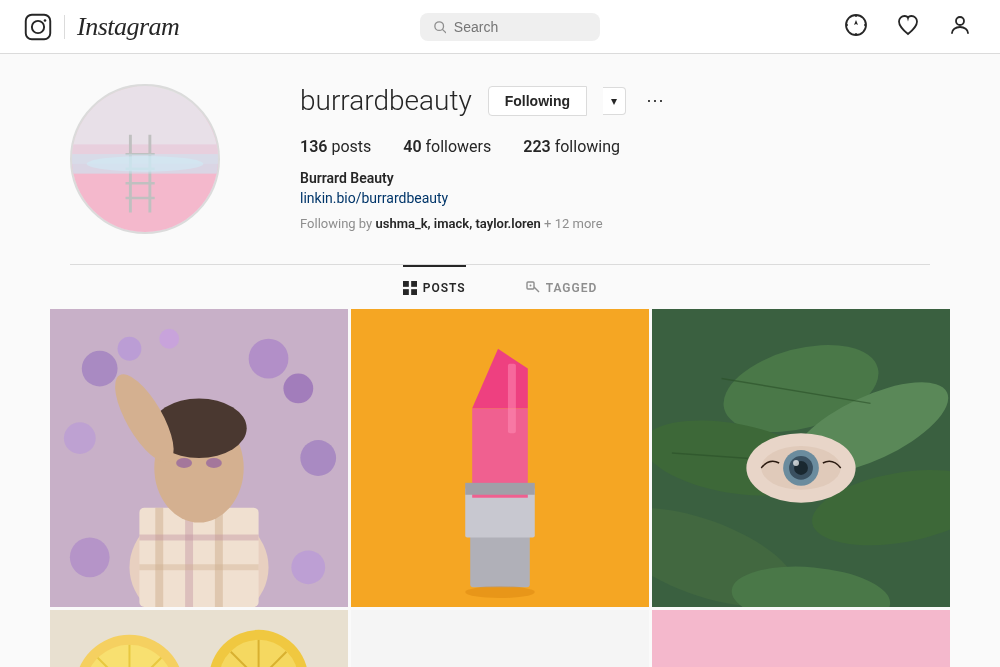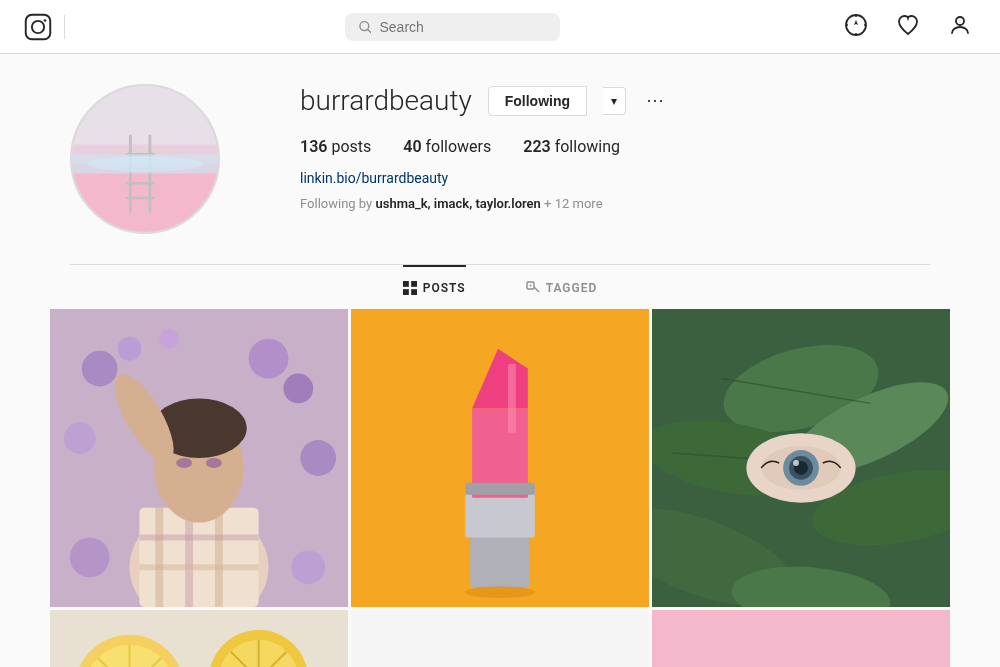--- a/index.html
+++ b/index.html
@@ -39,21 +39,21 @@
       letter-spacing: -0.5px;
       color: #262626;
     }
     .header-search {
       display: flex;
       align-items: center;
       background: #efefef;
       border-radius: 8px;
       padding: 6px 14px;
       gap: 8px;
-      width: 215px;
+      width: 180px;
     }
     .header-search input {
       background: transparent;
       border: none;
       outline: none;
       font-size: 14px;
       color: #8e8e8e;
       width: 100%;
     }
     .header-icons {
@@ -224,20 +224,21 @@
 <body>
 
 <header class="header">
   <div class="header-left">
     <svg class="header-logo-icon" viewBox="0 0 32 32" fill="none" xmlns="http://www.w3.org/2000/svg">
       <rect x="2" y="2" width="28" height="28" rx="7" stroke="#262626" stroke-width="2.2" fill="none"></rect>
       <circle cx="16" cy="16" r="7" stroke="#262626" stroke-width="2.2" fill="none"></circle>
       <circle cx="24" cy="8.5" r="1.5" fill="#262626"></circle>
     </svg>
     <div class="header-divider"></div>
+    <span class="header-logo-text" style="font-style:italic; font-family: Georgia, serif; font-weight: 400;">Instagram</span>
   </div>
 
   <div class="header-search">
     <svg width="14" height="14" viewBox="0 0 14 14" fill="none">
       <circle cx="6" cy="6" r="5" stroke="#8e8e8e" stroke-width="1.5"></circle>
       <line x1="10" y1="10" x2="13.5" y2="13.5" stroke="#8e8e8e" stroke-width="1.5" stroke-linecap="round"></line>
     </svg>
     <input type="text" placeholder="Search" style="">
   </div>
 
@@ -306,20 +307,21 @@
         <span class="stat-item">
           <strong>40</strong>
           <span> <span>followers</span></span>
         </span>
         <span class="stat-item">
           <strong>223</strong>
           <span> <span>following</span></span>
         </span>
       </div>
 
+      <div class="profile-fullname">Burrard Beauty</div>
       <a class="profile-link" href="#">linkin.bio/burrardbeauty</a>
       <div class="profile-followers-by">
         <span>Following by</span>
         <a href="#">ushma_k, imack, taylor.loren</a>
         <span>+ 12 more</span>
       </div>
     </div>
   </div>
 
   <div class="tabs-divider"></div>

